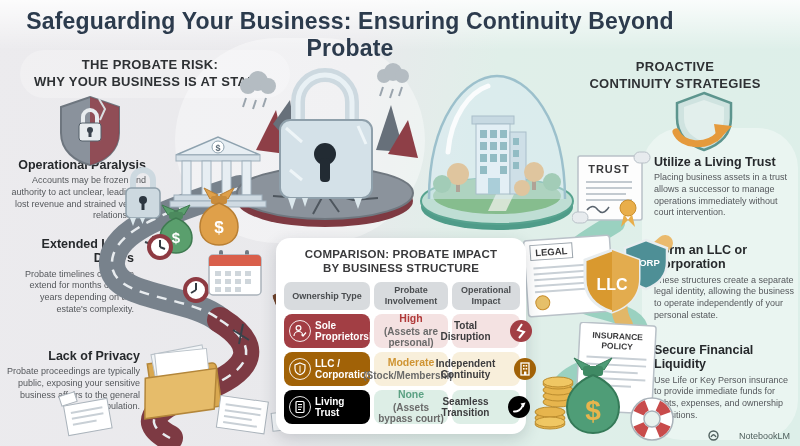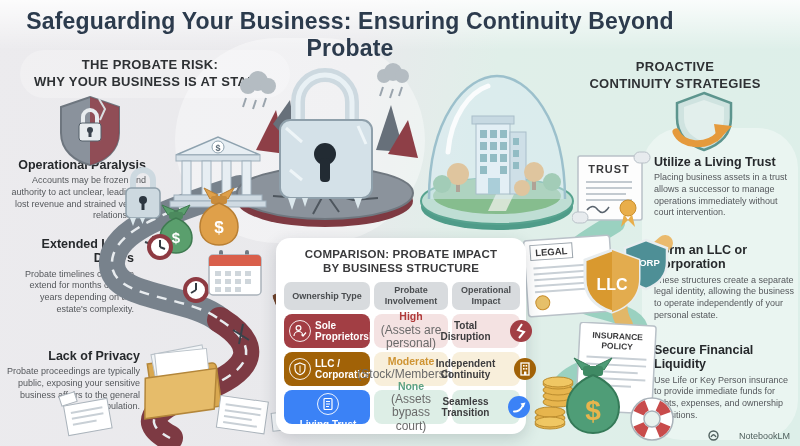--- a/index.html
+++ b/index.html
@@ -40,26 +40,26 @@
     padding:9px 8px 8px;box-sizing:border-box;}
   .table-title{text-align:center;font-weight:bold;font-size:11.5px;color:#3a3a3c;
     line-height:1.25;letter-spacing:.2px;margin-bottom:6px;}
   .tgrid{display:grid;grid-template-columns:86px 74px 68px;grid-template-rows:28px 34px 34px 34px;gap:4px;}
   .th{background:#d8dbde;border-radius:7px;font-size:9px;font-weight:bold;color:#4a4d50;
     display:flex;align-items:center;justify-content:center;text-align:center;line-height:1.15;padding:2px;}
   .cell{border-radius:8px;display:flex;align-items:center;justify-content:center;text-align:center;box-sizing:border-box;}
   .own{color:#fff;font-weight:bold;font-size:10px;line-height:1.1;gap:4px;padding:3px 3px 3px 5px;justify-content:flex-start;text-align:left;}
   .own .ic{width:20px;height:20px;border:1.5px solid rgba(255,255,255,.9);border-radius:50%;
     flex:none;display:flex;align-items:center;justify-content:center;}
-  .bg-red{background:#a23e44;} .bg-gold{background:#a16207;} .bg-green{background:#3b82f6;flex-direction:column;}
+  .bg-red{background:#a23e44;} .bg-gold{background:#a16207;} .bg-green{background:#000000;}
   .tint-red{background:#f4e2e2;} .tint-gold{background:#f8efdb;} .tint-green{background:#ddeee6;}
   .inv{flex-direction:column;padding:2px;}
   .inv .v{font-weight:bold;font-size:10.5px;line-height:1.1;}
   .v-red{color:#b03a3a;} .v-gold{color:#cf9433;} .v-green{color:#5ba183;}
-  .inv .n{font-size:12px;color:#6a6a6a;margin-top:1px;line-height:1.1;}
+  .inv .n{font-size:10px;color:#6a6a6a;margin-top:1px;line-height:1.1;font-weight:bold;}
   .imp{font-weight:bold;font-size:10px;color:#3c3c3e;line-height:1.1;gap:19px;padding:2px 3px;}
   .imp .ic{width:22px;height:22px;border-radius:50%;flex:none;display:flex;align-items:center;justify-content:center;}
 
   .art{position:absolute;}
   svg text{font-family:"Liberation Sans",sans-serif;}
 
   .watermark{position:absolute;right:10px;bottom:5px;display:flex;align-items:center;gap:20px;
     font-size:9px;color:#50605e;}
 </style>
 </head>

